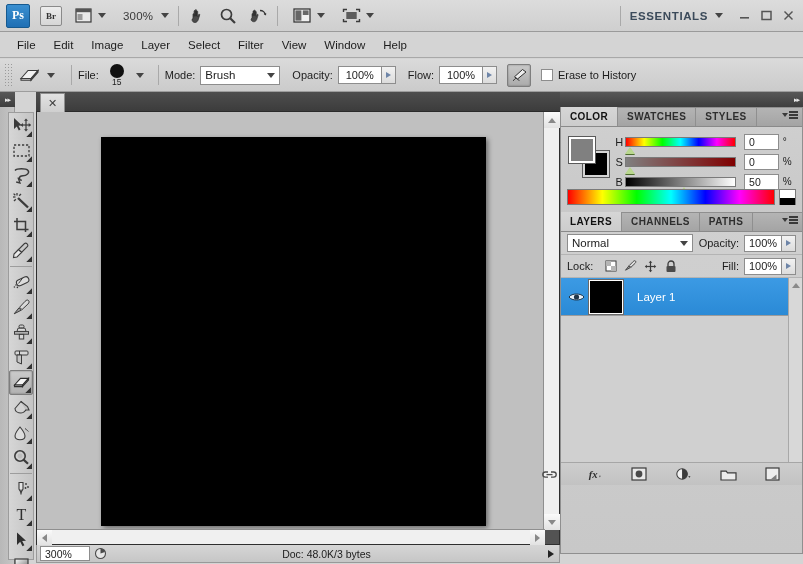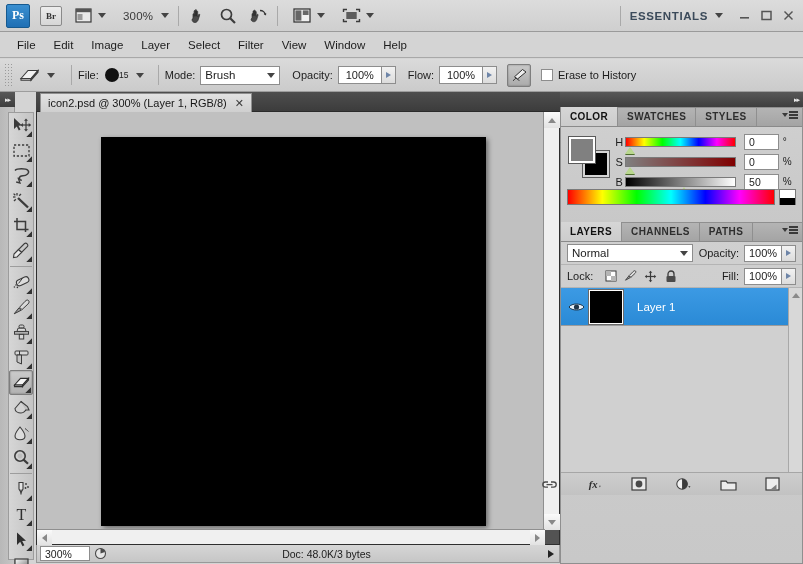--- a/index.html
+++ b/index.html
@@ -64,21 +64,21 @@
     border-bottom:1px solid #9d9d9d;
     display:flex; align-items:center; padding-left:4px;
   }
   .gripper{ width:8px;height:24px; margin-right:3px;
     background-image:radial-gradient(#9a9a9a 1px, transparent 1px);
     background-size:3px 3px;}
   .tool-preview{
     width:30px;height:24px;display:flex;align-items:center;justify-content:center;
   }
   .olabel{ font-size:11px; color:#1c1c1c; margin-right:5px;}
-  .brush-dot-wrap{ display:flex;flex-direction:row;align-items:center;justify-content:center;width:26px;}
+  .brush-dot-wrap{ display:flex;flex-direction:column;align-items:center;justify-content:center;width:26px;}
   .brush-dot{ width:14px;height:14px;border-radius:50%;background:#111; margin-top:-1px;}
   .brush-num{ font-size:8.5px; color:#1c1c1c; line-height:8px;}
   .sel{
     height:19px; background:#fff; border:1px solid #8d8d8d;
     display:flex;align-items:center; padding:0 4px; font-size:11.5px;
     min-width:72px; justify-content:space-between;
   }
   .numfield{
     height:18px; width:44px; background:#fff; border:1px solid #8d8d8d;
     display:flex;align-items:center;justify-content:center;font-size:11px;
@@ -642,21 +642,20 @@
           </defs>
         <rect x="3" y="3" width="13" height="11" fill="url(#shg)" stroke="#3b3b3b" stroke-width="1.2"></rect>
       </svg>
 
     </div>
 
   </div>
 
   <div class="tabstrip">
     <div class="doctab">
-      <span>icon2.psd @ 300% (Layer 1, RGB/8)</span>
       <span class="tab-x">✕</span>
     </div>
   </div>
 
   <div class="docwrap">
     <div class="canvas-area">
       <div class="artboard" style="background: rgb(0, 0, 0);"></div>
     </div>
 
     <div class="vscroll">
@@ -745,21 +744,21 @@
         </div>
 
         <div class="spectrum"></div>
         <div class="spectrum-ends">
           <div class="w"></div>
           <div class="b"></div>
         </div>
       </div>
     </div>
 
-    <div class="panel" style="top:130px; height:342px;">
+    <div class="panel" style="top:120px; height:342px;">
       <div class="ptabs">
         <div class="ptab active">LAYERS</div>
         <div class="ptab">CHANNELS</div>
         <div class="ptab">PATHS</div>
         <div class="pmenu">
           <span class="ca"></span>
           <span class="lines">
               <span></span>
               <span></span>
               <span></span>

